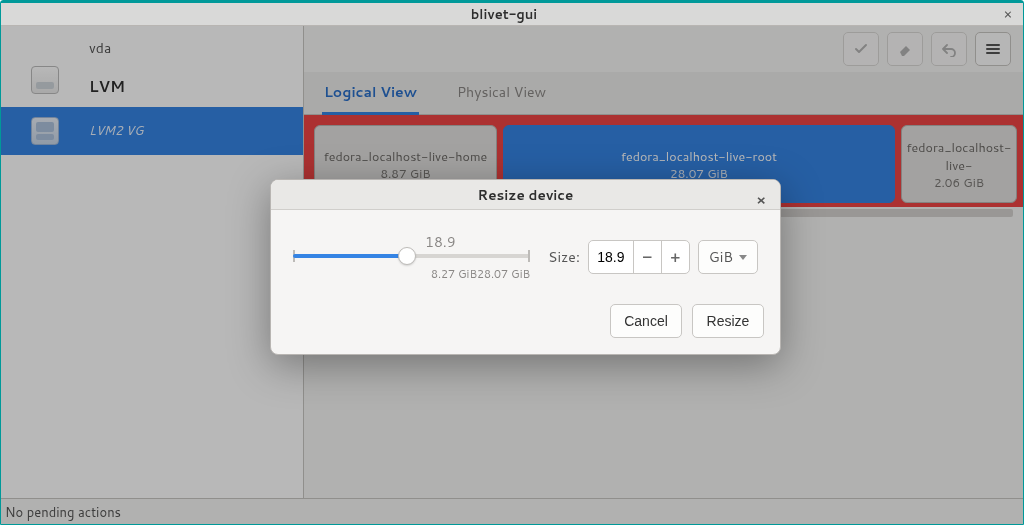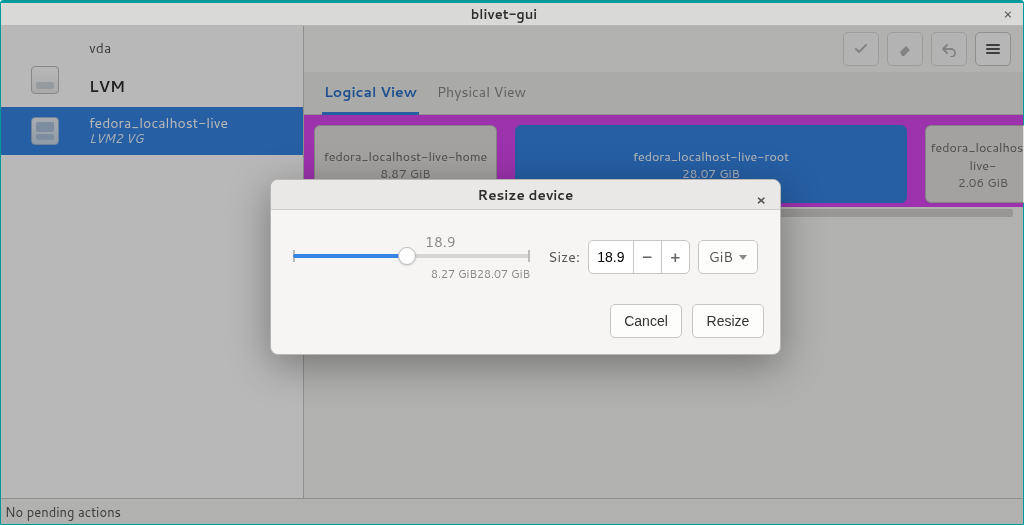--- a/index.html
+++ b/index.html
@@ -40,24 +40,24 @@
   .disk-icon{width:28px;height:28px;border:1px solid #bbb;border-radius:4px;background:linear-gradient(#fff,#eaeaea);position:relative}
   .disk-icon::after{content:"";position:absolute;left:4px;right:4px;bottom:4px;height:7px;background:#cfd6dc;border-radius:2px}
   .vg-icon{width:28px;height:28px;border:1px solid #9fb8d8;border-radius:4px;background:linear-gradient(#e8eef6,#c9d7e8);position:relative}
   .vg-icon::before{content:"";position:absolute;left:4px;right:4px;top:4px;bottom:12px;background:#adc3dd;border-radius:2px}
   .vg-icon::after{content:"";position:absolute;left:4px;right:4px;bottom:4px;height:6px;background:#adc3dd;border-radius:2px}
 
   .main{flex:1;display:flex;flex-direction:column;min-width:0;padding:0}
   .toolbar{height:46px;display:flex;justify-content:flex-end;align-items:center;gap:8px;padding:8px 12px}
   .tbtn{width:36px;height:34px;border:1px solid var(--border);background:#fdfdfc;border-radius:5px;display:flex;align-items:center;justify-content:center;color:#666}
   .tbtn.disabled{opacity:.6}
-  .tabs{display:flex;gap:16px;padding:0 18px;border-bottom:1px solid var(--border);background:#ececea}
+  .tabs{display:flex;gap:36px;padding:0 18px;border-bottom:1px solid var(--border);background:#ececea}
   .tab{padding:10px 2px;font-size:14px;color:var(--muted);cursor:pointer}
   .tab.active{color:var(--accent-dark);font-weight:700;border-bottom:3px solid var(--accent);margin-bottom:-1px}
-  .volumes{display:flex;gap:18px;padding:10px 8px 4px 10px;background:#d946ef}
+  .volumes{display:flex;gap:6px;padding:10px 8px 4px 10px;background:#ef4444}
   .vol{flex-shrink:0;border:1px solid #b7b5b2;border-radius:6px;background:#e2e1df;display:flex;flex-direction:column;align-items:center;justify-content:center;height:78px;color:#6d6a67;font-size:12.5px;text-align:center}
   .vol.sel{background:var(--accent);color:#fff;border-color:var(--accent)}
   .vol .vname{font-size:12.5px}
   .vol .vsize{font-size:12px;opacity:.9}
   .usage-track{height:8px;margin:2px 10px 0 10px;background:#d4d2cf;border-radius:2px;overflow:hidden}
   .usage-fill{height:100%;background:var(--accent)}
   .statusbar{height:26px;border-top:1px solid var(--border);background:var(--window-bg);display:flex;align-items:center;padding:0 4px;font-size:13px;color:#555}
 
   
   .overlay{position:absolute;inset:25px 0 0 0;background:var(--overlay)}
@@ -108,21 +108,20 @@
           <div class="side-item">vda</div>
           <div style="height:16px"></div>
           <div class="side-head">LVM</div>
         </div>
       </div>
       <div class="sel-row">
         <div class="side-iconcol" style="display:flex;align-items:center;justify-content:center">
           <div class="vg-icon"></div>
         </div>
         <div class="side-textcol">
-          <div class="sel-title">fedora_localhost-live</div>
           <div class="sel-sub">LVM2 VG</div>
         </div>
       </div>
     </div>
 
     <div class="main">
       <div class="toolbar">
         <div class="tbtn disabled">
           <svg width="16" height="16" viewBox="0 0 16 16">
               <path d="M3 8l3 3 7-7" stroke="#8a8a8a" stroke-width="2" fill="none" stroke-linecap="round" stroke-linejoin="round"></path>

